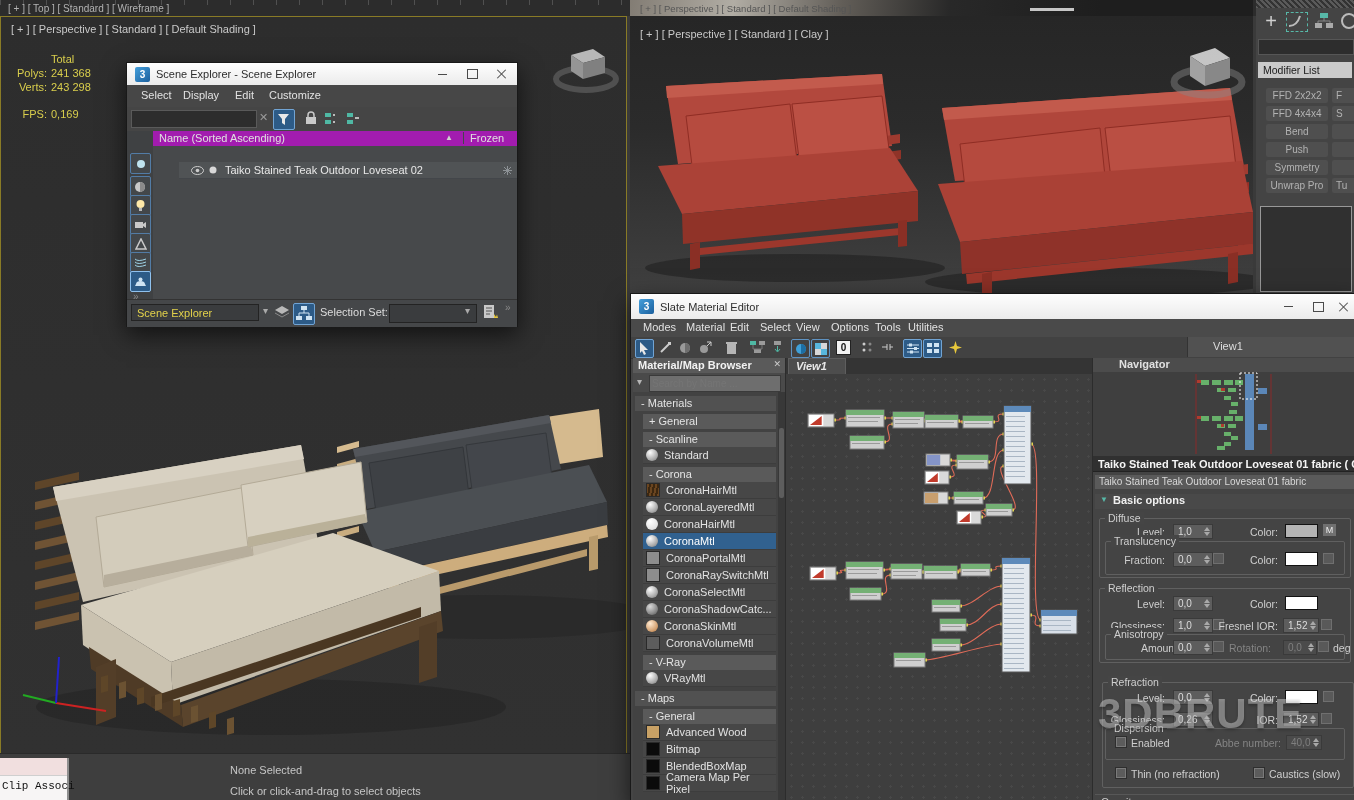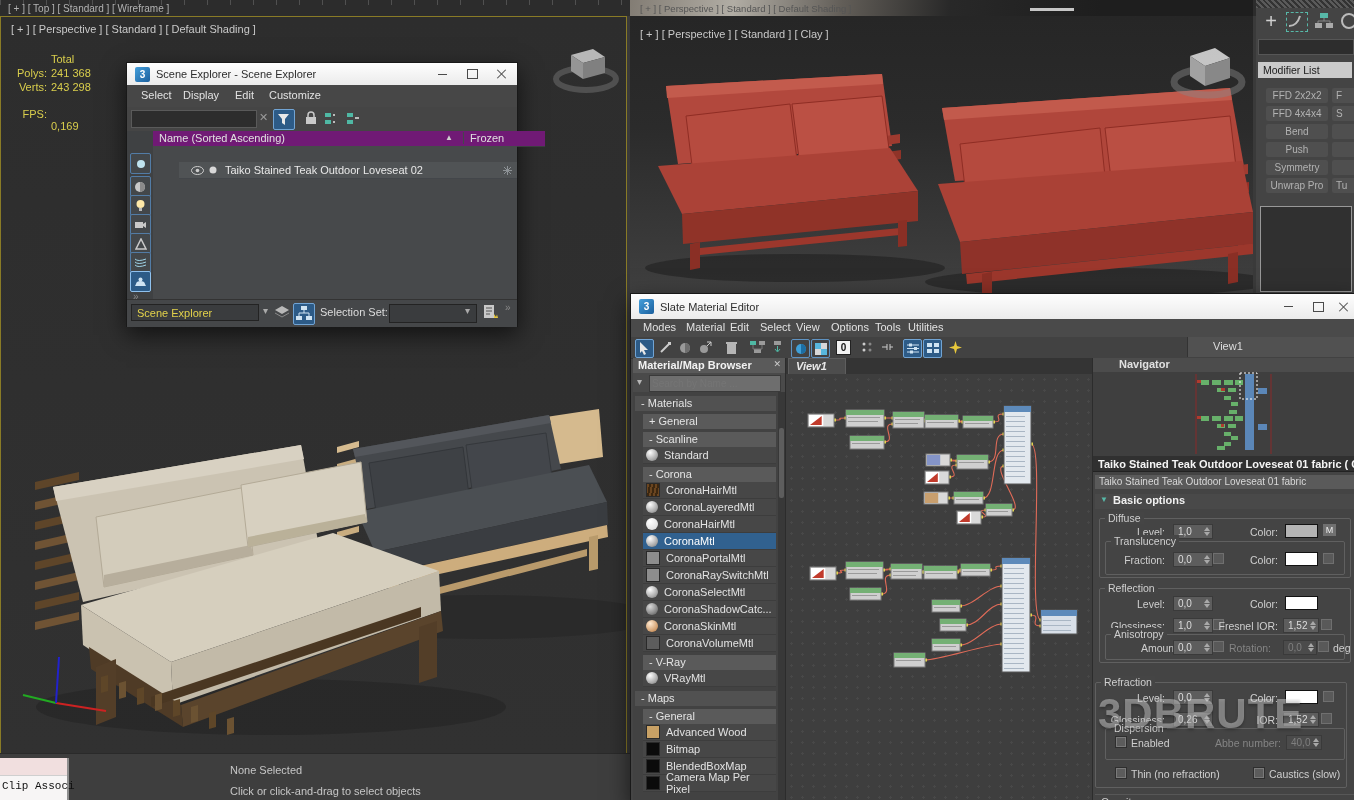--- a/index.html
+++ b/index.html
@@ -85,21 +85,21 @@
 
 <div class="abs" style="left:0;top:16px;width:625px;height:737px;background:linear-gradient(#2d2d2d,#313131);border:1px solid #897b26;">
   <div class="abs vp-label" style="left:10px;top:6px;">[ + ] [ Perspective ] [ Standard ] [ Default Shading ]</div>
   <div class="abs stats" style="left:0;top:36px;">
     <div class="abs" style="left:50px;top:0;">Total</div>
     <div class="abs" style="left:8px;top:14px;width:38px;text-align:right;">Polys:</div>
     <div class="abs" style="left:50px;top:14px;">241 368</div>
     <div class="abs" style="left:8px;top:28px;width:38px;text-align:right;">Verts:</div>
     <div class="abs" style="left:50px;top:28px;">243 298</div>
     <div class="abs" style="left:8px;top:55px;width:38px;text-align:right;">FPS:</div>
-    <div class="abs" style="left:50px;top:55px;margin-top:12px;">0,169</div>
+    <div class="abs" style="left:50px;top:55px;">0,169</div>
   </div>
 
   <svg class="abs" width="625" height="737" style="left:0;top:0;">
     <ellipse cx="480" cy="600" rx="180" ry="22" fill="#202020" opacity="0.35"></ellipse>
     <ellipse cx="270" cy="690" rx="235" ry="28" fill="#1d1d1d" opacity="0.4"></ellipse>
 
     <g>
       <polygon points="336,430 358,424 358,430 336,436" fill="#d6bb8f"></polygon>
         <polygon points="336,447 358,441 358,447 336,453" fill="#c9ad80"></polygon>
       <polygon points="336,464 358,458 358,464 336,470" fill="#d6bb8f"></polygon>
@@ -336,21 +336,21 @@
         </svg>
       </div>
     <div style="position:absolute;left:3px;top:140px;border-color:#8fc1ee;background:#2d5b87;" class="se-ibtn">
         <svg width="13" height="11">
           <path d="M2 8c0-4 9-4 9 0l1 2H1Z" fill="#cfe3f2"></path>
           <circle cx="6.5" cy="3.5" r="2" fill="#cfe3f2"></circle>
         </svg>
       </div>
     <div style="position:absolute;left:6px;top:160px;color:#8a8a8a;font-size:10px;">»</div>
   </div>
-  <div class="abs" style="left:26px;top:68px;width:364px;height:15px;background:#701a75;border-bottom:1px solid #3c3e40;font-size:11px;color:#e0e0e0;padding-left:28px;">
+  <div class="abs" style="left:26px;top:68px;width:364px;height:15px;background:#a21caf;border-bottom:1px solid #3c3e40;font-size:11px;color:#e0e0e0;">
     <span style="position:absolute;left:6px;top:1px;">Name (Sorted Ascending)</span>
     <span style="position:absolute;left:292px;top:2px;font-size:8px;color:#cfcfcf;">▲</span>
     <span style="position:absolute;left:310px;top:1px;border-left:1px solid #44474a;padding-left:6px;">Frozen</span>
   </div>
   <div class="abs" style="left:26px;top:83px;width:364px;height:153px;background:#47494b;">
     <div class="se-row" style="top:16px;">
       <svg width="13" height="9" style="margin-left:12px;">
           <ellipse cx="6.5" cy="4.5" rx="6" ry="4" fill="none" stroke="#ccc"></ellipse>
           <circle cx="6.5" cy="4.5" r="1.8" fill="#ccc"></circle>
         </svg>
@@ -888,21 +888,21 @@
           <b>Anisotropy</b>
         </div>
       <div class="lbl r" style="left:8px;top:186px;width:64px;padding-left:15px;">Amount:</div>
       <div class="spin" style="left:80px;top:184px;">0,0</div>
       <div class="msq" style="left:120px;top:185px;"></div>
       <div class="lbl r dim" style="left:130px;top:186px;width:48px;">Rotation:</div>
       <div class="spin dis" style="left:190px;top:184px;width:28px;">0,0</div>
       <div class="msq" style="left:225px;top:185px;"></div>
       <div class="lbl" style="left:240px;top:186px;">deg</div>
 
-      <div class="grp" style="left:2px;top:226px;width:250px;height:104px;">
+      <div class="grp" style="left:9px;top:226px;width:250px;height:104px;">
           <b>Refraction</b>
         </div>
       <div class="lbl r" style="left:8px;top:236px;width:64px;">Level:</div>
       <div class="spin" style="left:80px;top:234px;">0,0</div>
       <div class="lbl r" style="left:121px;top:236px;width:64px;">Color:</div>
       <div class="sw" style="left:192px;top:234px;background:#ffffff;"></div>
       <div class="msq" style="left:230px;top:235px;"></div>
       <div class="lbl r" style="left:8px;top:258px;width:64px;">Glossiness:</div>
       <div class="spin" style="left:80px;top:256px;">0,26</div>
       <div class="lbl r" style="left:121px;top:258px;width:64px;">IOR:</div>

